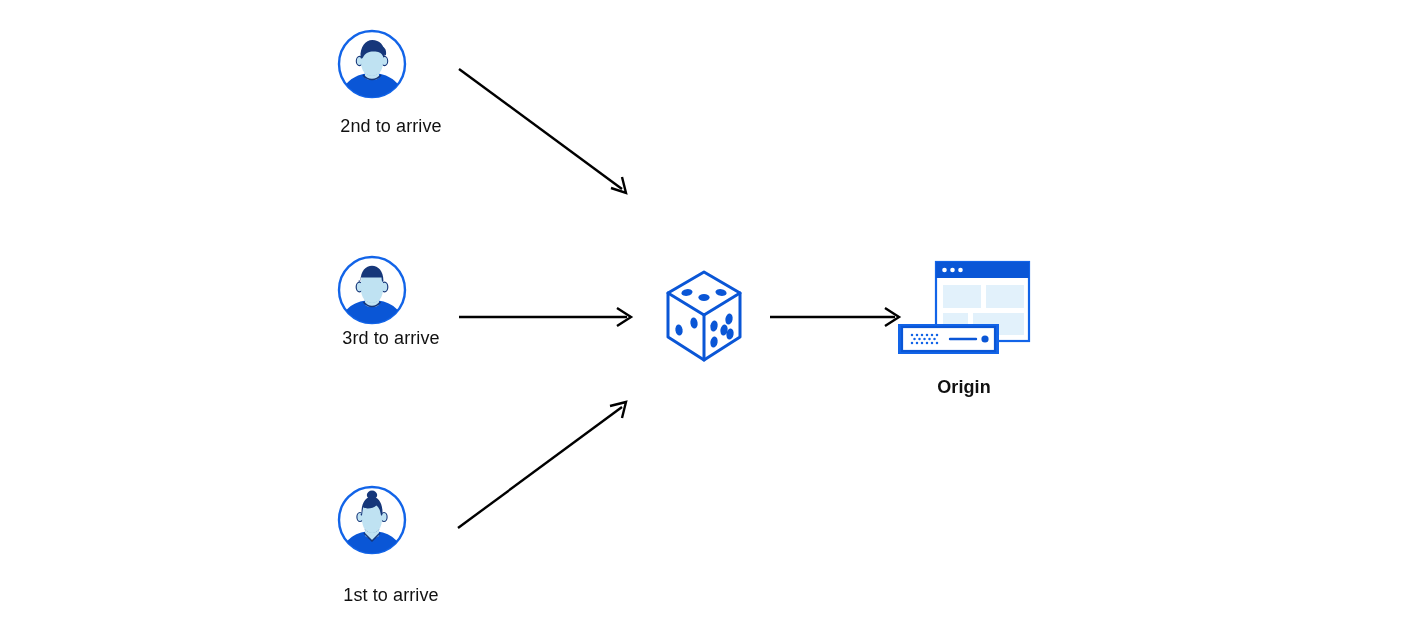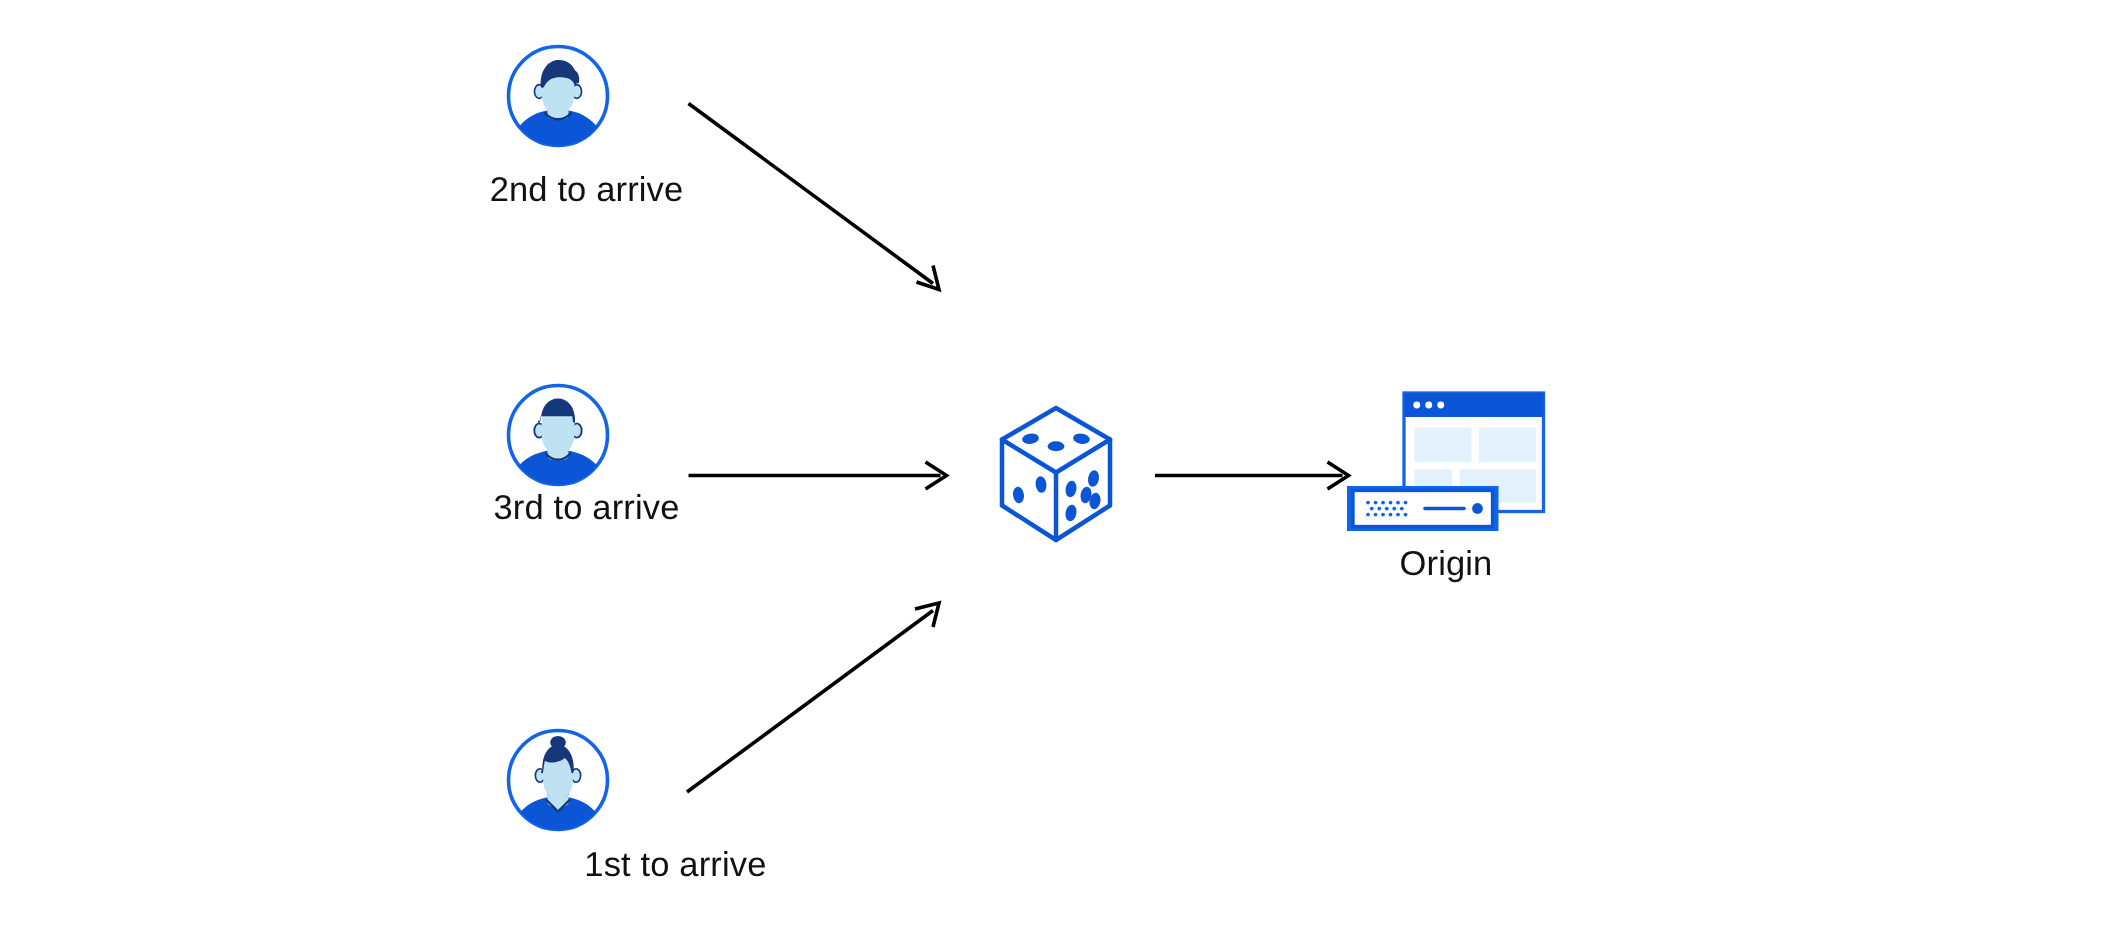--- a/index.html
+++ b/index.html
@@ -26,43 +26,43 @@
   }
   .node-icon {
     position: absolute;
     left: 0;
     top: 0;
   }
   .node-label {
     position: absolute;
     width: 240px;
     text-align: center;
-    font-size: 23px;
+    font-size: 18px;
     line-height: 24px;
     color: #111111;
     letter-spacing: 0.1px;
     white-space: nowrap;
   }
   .arrow-layer {
     position: absolute;
     left: 0;
     top: 0;
     width: 1405px;
     height: 633px;
     pointer-events: none;
   }
   .client-1 { left: 336px; top: 28px; }
   .client-1 .node-label { left: -65px; top: 86px; }
   .client-2 { left: 336px; top: 254px; }
   .client-2 .node-label { left: -65px; top: 72px; }
   .client-3 { left: 336px; top: 484px; }
-  .client-3 .node-label { left: -65px; top: 80px; text-align: right; }
+  .client-3 .node-label { left: -65px; top: 99px; }
   .lb-node { left: 662px; top: 268px; }
   .origin-node { left: 895px; top: 253px; }
-  .origin-node .node-label { left: -51px; top: 110px; }
+  .origin-node .node-label { left: -51px; top: 122px; font-weight: bold; }
 </style>
 </head>
 <body>
 
 <div id="canvas">
 
   <svg class="arrow-layer" viewBox="0 0 1405 633" width="1405" height="633">
 
     <g>
       <line x1="459" y1="69" x2="622" y2="189" stroke="#000000" stroke-width="2.4" stroke-linecap="butt"></line>

